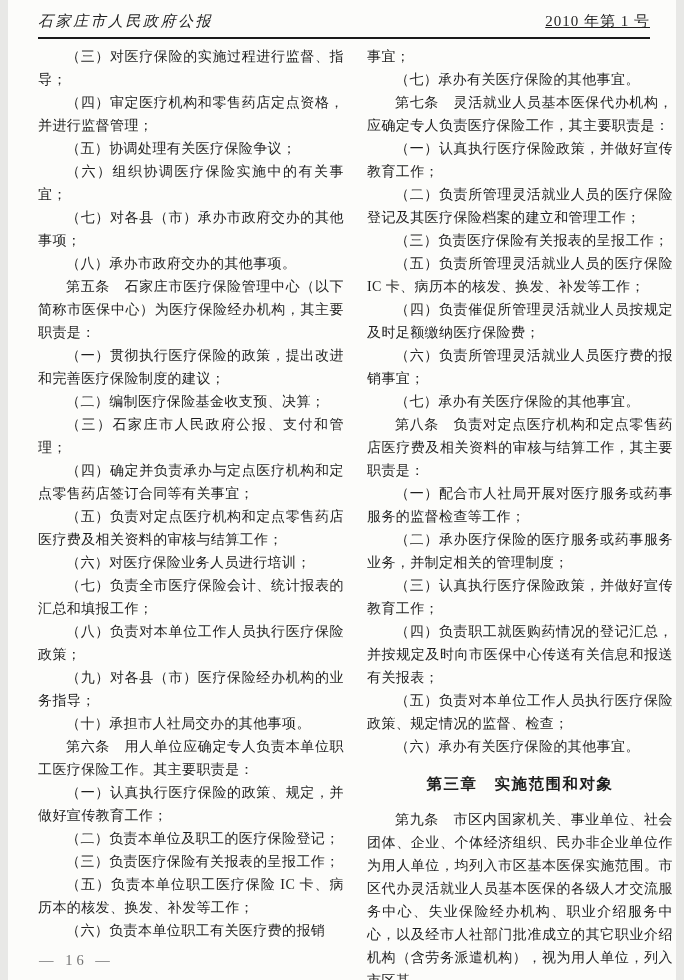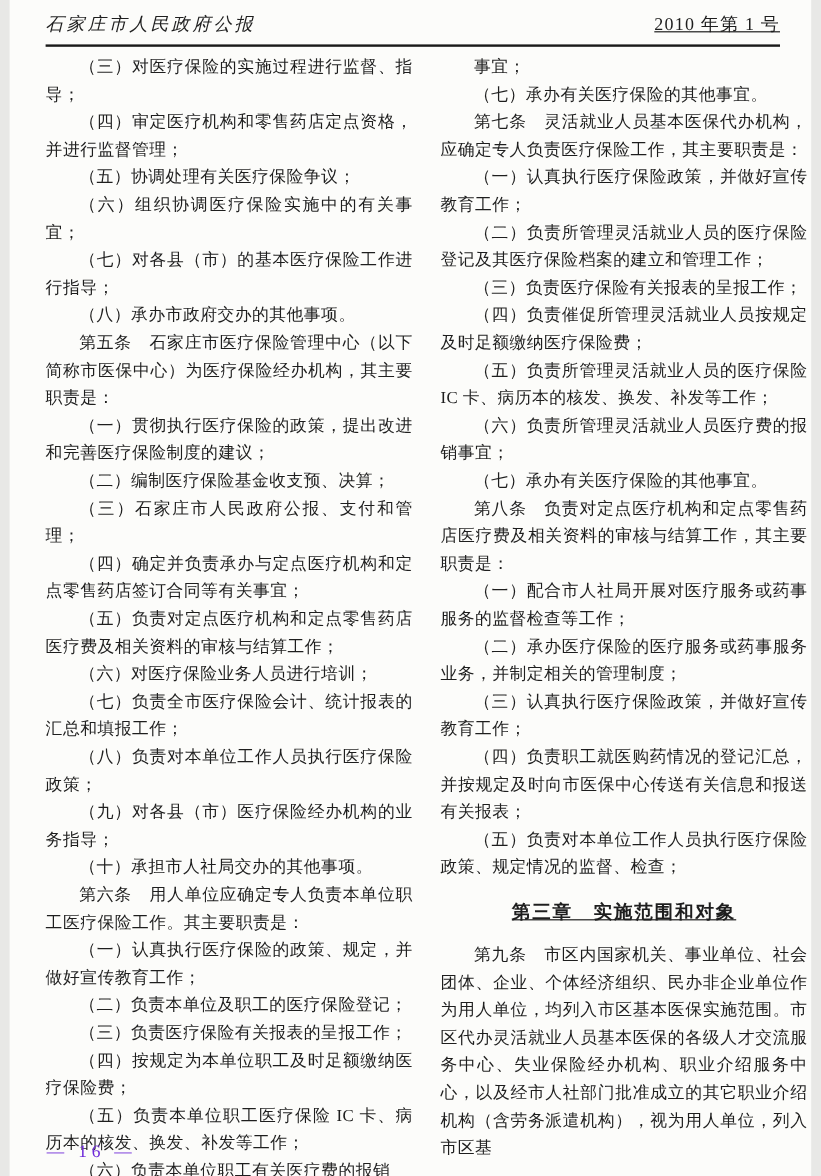--- a/index.html
+++ b/index.html
@@ -20,87 +20,87 @@
     position:absolute;top:45px;left:30px;
     display:flex;gap:23px;
   }
   .column{
     width:306px;
     font-size:14px;line-height:23px;
     text-align:justify;text-justify:inter-character;
     letter-spacing:0.4px;
   }
   .column p{margin:0;text-indent:2em;}
-  .column p.no-indent{text-indent:0;margin-left:28px;}
+  .column p.no-indent{text-indent:0;}
   .column p.chapter-heading{
     text-indent:0;text-align:center;font-weight:bold;
     font-family:"Liberation Sans","DejaVu Sans",sans-serif;
-    font-size:15.5px;letter-spacing:1.5px;margin:14px 0 13px 0;text-decoration:underline;
+    font-size:15.5px;letter-spacing:1.5px;margin:14px 0 13px 0;
   }
   .footer{
     position:absolute;left:31px;bottom:11px;
-    font-size:14.5px;letter-spacing:4px;color:#6d28d9;
+    font-size:14.5px;letter-spacing:4px;color:#737373;
   }
 </style>
 </head>
 <body>
 
 <div class="page">
 
   <div class="header">
     <span class="gazette-title">石家庄市人民政府公报</span>
     <span class="issue-number">2010 年第 1 号</span>
   </div>
 
   <div class="content">
 
     <div class="column">
       <p>（三）对医疗保险的实施过程进行监督、指导；</p>
       <p>（四）审定医疗机构和零售药店定点资格，并进行监督管理；</p>
       <p>（五）协调处理有关医疗保险争议；</p>
       <p>（六）组织协调医疗保险实施中的有关事宜；</p>
-      <p>（七）对各县（市）的基本医疗保险工作进行指导；</p>
+      <p>（七）对各县（市）承办市政府交办的其他事项；</p>
       <p>（八）承办市政府交办的其他事项。</p>
       <p>第五条　石家庄市医疗保险管理中心（以下简称市医保中心）为医疗保险经办机构，其主要职责是：</p>
       <p>（一）贯彻执行医疗保险的政策，提出改进和完善医疗保险制度的建议；</p>
       <p>（二）编制医疗保险基金收支预、决算；</p>
       <p>（三）石家庄市人民政府公报、支付和管理；</p>
       <p>（四）确定并负责承办与定点医疗机构和定点零售药店签订合同等有关事宜；</p>
       <p>（五）负责对定点医疗机构和定点零售药店医疗费及相关资料的审核与结算工作；</p>
       <p>（六）对医疗保险业务人员进行培训；</p>
       <p>（七）负责全市医疗保险会计、统计报表的汇总和填报工作；</p>
       <p>（八）负责对本单位工作人员执行医疗保险政策；</p>
       <p>（九）对各县（市）医疗保险经办机构的业务指导；</p>
       <p>（十）承担市人社局交办的其他事项。</p>
       <p>第六条　用人单位应确定专人负责本单位职工医疗保险工作。其主要职责是：</p>
       <p>（一）认真执行医疗保险的政策、规定，并做好宣传教育工作；</p>
       <p>（二）负责本单位及职工的医疗保险登记；</p>
       <p>（三）负责医疗保险有关报表的呈报工作；</p>
-      <p>（四）按规定为本单位职工及时足额缴纳医疗保险费；</p>
       <p>（五）负责本单位职工医疗保险 IC 卡、病历本的核发、换发、补发等工作；</p>
       <p>（六）负责本单位职工有关医疗费的报销</p>
     </div>
 
     <div class="column">
       <p class="no-indent">事宜；</p>
       <p>（七）承办有关医疗保险的其他事宜。</p>
       <p>第七条　灵活就业人员基本医保代办机构，应确定专人负责医疗保险工作，其主要职责是：</p>
       <p>（一）认真执行医疗保险政策，并做好宣传教育工作；</p>
       <p>（二）负责所管理灵活就业人员的医疗保险登记及其医疗保险档案的建立和管理工作；</p>
       <p>（三）负责医疗保险有关报表的呈报工作；</p>
+      <p>（五）负责所管理灵活就业人员的医疗保险 IC 卡、病历本的核发、换发、补发等工作；</p>
       <p>（四）负责催促所管理灵活就业人员按规定及时足额缴纳医疗保险费；</p>
-      <p>（五）负责所管理灵活就业人员的医疗保险 IC 卡、病历本的核发、换发、补发等工作；</p>
       <p>（六）负责所管理灵活就业人员医疗费的报销事宜；</p>
       <p>（七）承办有关医疗保险的其他事宜。</p>
       <p>第八条　负责对定点医疗机构和定点零售药店医疗费及相关资料的审核与结算工作，其主要职责是：</p>
       <p>（一）配合市人社局开展对医疗服务或药事服务的监督检查等工作；</p>
       <p>（二）承办医疗保险的医疗服务或药事服务业务，并制定相关的管理制度；</p>
       <p>（三）认真执行医疗保险政策，并做好宣传教育工作；</p>
       <p>（四）负责职工就医购药情况的登记汇总，并按规定及时向市医保中心传送有关信息和报送有关报表；</p>
       <p>（五）负责对本单位工作人员执行医疗保险政策、规定情况的监督、检查；</p>
+      <p>（六）承办有关医疗保险的其他事宜。</p>
       <p class="chapter-heading">第三章　实施范围和对象</p>
       <p>第九条　市区内国家机关、事业单位、社会团体、企业、个体经济组织、民办非企业单位作为用人单位，均列入市区基本医保实施范围。市区代办灵活就业人员基本医保的各级人才交流服务中心、失业保险经办机构、职业介绍服务中心，以及经市人社部门批准成立的其它职业介绍机构（含劳务派遣机构），视为用人单位，列入市区基</p>
     </div>
 
   </div>
 
   <div class="footer">
     <span>— 16 —</span>
   </div>
 

